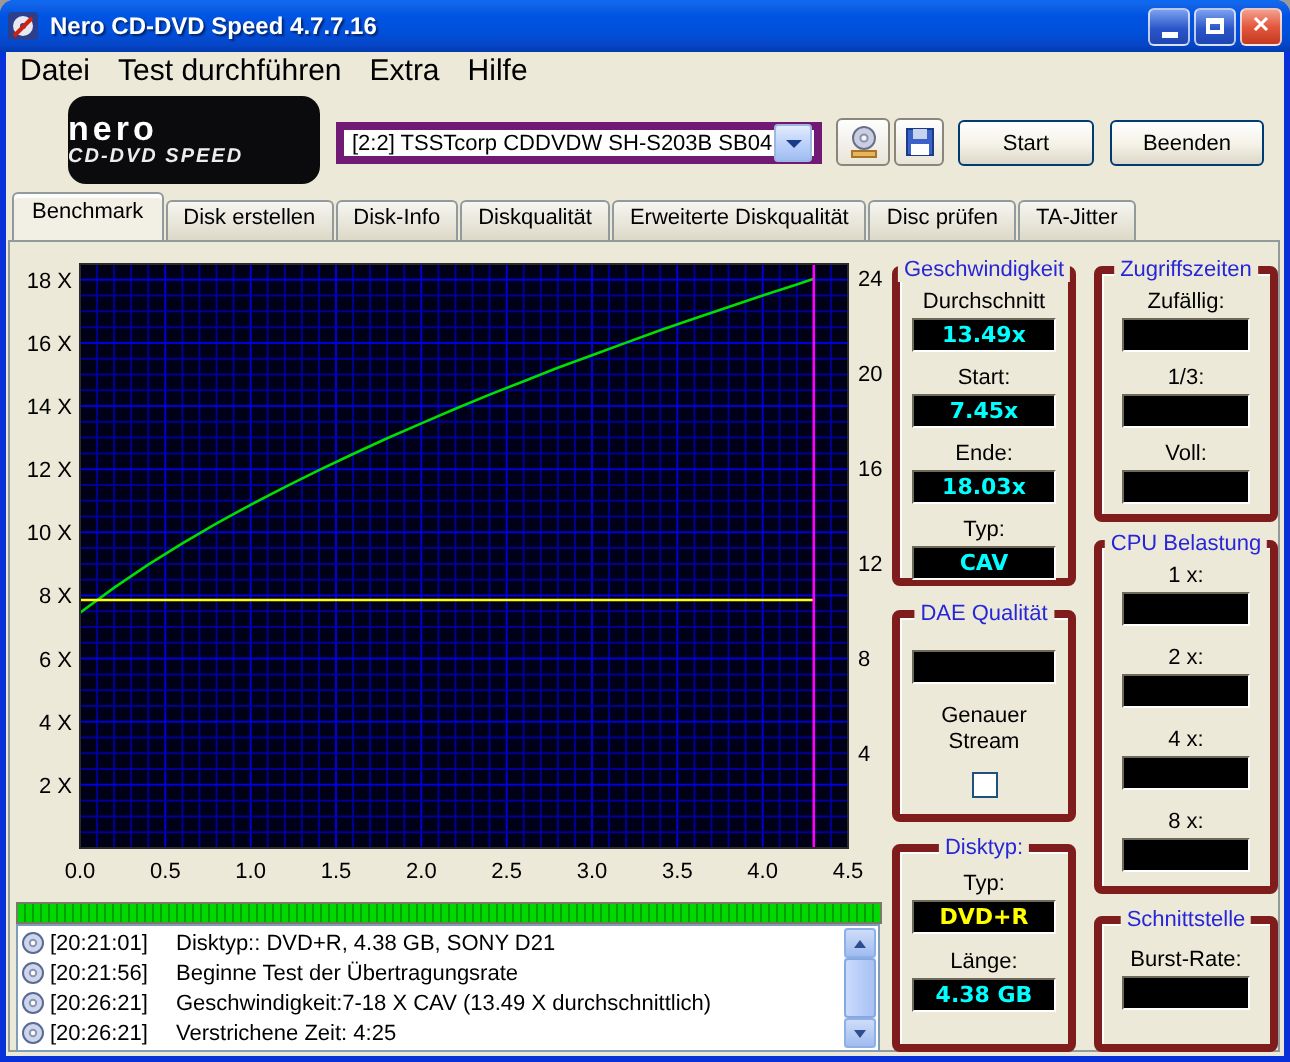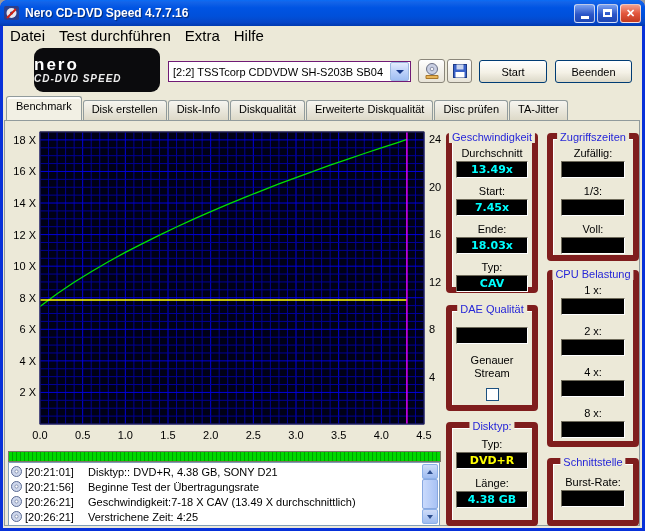--- a/index.html
+++ b/index.html
@@ -24,21 +24,21 @@
   .glyph-max{width:9px;height:8px;border:2px solid #fff;border-top-width:3px;box-sizing:border-box;}
   .glyph-close{color:#fff;font-size:11px;font-weight:bold;line-height:1;}
   
   .menubar{position:absolute;left:3px;top:26px;width:639px;height:18px;display:flex;align-items:center;font-size:15px;background:#ece9d8;}
   .menu-item{padding:2px 7px;color:#000;}
   
   .logo{position:absolute;left:34px;top:48px;width:126px;height:44px;background:#0b0b0d;border-radius:9px;
     display:flex;flex-direction:column;justify-content:center;}
   .logo-brand{color:#fff;font-size:17px;font-weight:bold;letter-spacing:2px;line-height:17px;}
   .logo-product{color:#ededed;font-size:10px;font-style:italic;font-weight:bold;letter-spacing:1px;line-height:12px;}
-  .combo{position:absolute;left:168px;top:61px;width:243px;height:21px;background:#fff;border:1px solid #701a75;
+  .combo{position:absolute;left:168px;top:61px;width:243px;height:21px;background:#fff;border:4px solid #701a75;
     box-sizing:border-box;display:flex;align-items:center;font-size:11px;}
   .combo-text{padding-left:4px;flex:1;white-space:nowrap;overflow:hidden;}
   .combo-btn{width:17px;height:17px;margin:1px;border:1px solid #9cb8e0;border-radius:2px;
     background:linear-gradient(180deg,#e4ecfd,#c1d4fa 45%,#a0bef2);display:flex;align-items:center;justify-content:center;}
   .combo-arrow{width:0;height:0;border-left:4px solid transparent;border-right:4px solid transparent;border-top:4px solid #1a3a8c;}
   .xp-btn{position:absolute;height:23px;border:1px solid #003c74;border-radius:3px;font-size:11px;color:#000;
     background:linear-gradient(180deg,#ffffff,#f4f1e6 55%,#dcd8c8);display:flex;align-items:center;justify-content:center;box-sizing:border-box;}
   .tool-btn{position:absolute;width:27px;height:24px;border:1px solid #8a867a;border-radius:3px;
     background:linear-gradient(180deg,#fefefe,#e8e4d8);display:flex;align-items:center;justify-content:center;box-sizing:border-box;}
   
@@ -60,21 +60,21 @@
   .log-icon{flex:none;}
   .log-sb{position:absolute;top:1px;right:1px;bottom:1px;width:16px;background:#ecf2fb;}
   .sb-btn{position:absolute;left:0;width:16px;height:15px;border:1px solid #8cb0e8;border-radius:2px;box-sizing:border-box;
     background:linear-gradient(180deg,#cfdcf8,#9fbcf0);display:flex;align-items:center;justify-content:center;}
   .sb-up{top:0;} .sb-down{bottom:0;}
   .tri-up{width:0;height:0;border-left:3px solid transparent;border-right:3px solid transparent;border-bottom:4px solid #2c4d8e;}
   .tri-down{width:0;height:0;border-left:3px solid transparent;border-right:3px solid transparent;border-top:4px solid #2c4d8e;}
   .sb-thumb{position:absolute;left:0;top:15px;bottom:15px;width:16px;border:1px solid #88a8e0;border-radius:2px;box-sizing:border-box;
     background:linear-gradient(90deg,#cadafc,#a8c2f4);}
   
-  .panel{position:absolute;border:6px solid #7f1d1d;border-radius:4px;box-shadow:inset 1px 1px 0 #ffffff;z-index:2;box-sizing:border-box;}
+  .panel{position:absolute;border:4px solid #7f1d1d;border-radius:4px;box-shadow:inset 1px 1px 0 #ffffff;z-index:2;box-sizing:border-box;}
   .panel-title{position:absolute;top:-8px;left:50%;transform:translateX(-50%);background:#ece9d8;padding:0 3px;
     font-size:11px;color:#2626d8;white-space:nowrap;}
   .panel-body{display:flex;flex-direction:column;align-items:center;padding-top:8px;justify-content:space-between;}
   .field-label{font-size:11px;color:#000;margin-top:7px;text-align:center;}
   .field-label.first{margin-top:0;}
   .val-box{width:70px;height:15px;background:#000;border:1px solid;border-color:#6e6a5a #ffffff #ffffff #6e6a5a;
     display:flex;align-items:center;justify-content:center;margin-top:2px;
     font-family:"DejaVu Sans",sans-serif;font-size:11px;font-weight:bold;color:#00ffff;}
   .val-box.w64{width:62px;}
   .val-yellow{color:#ffff00;}

